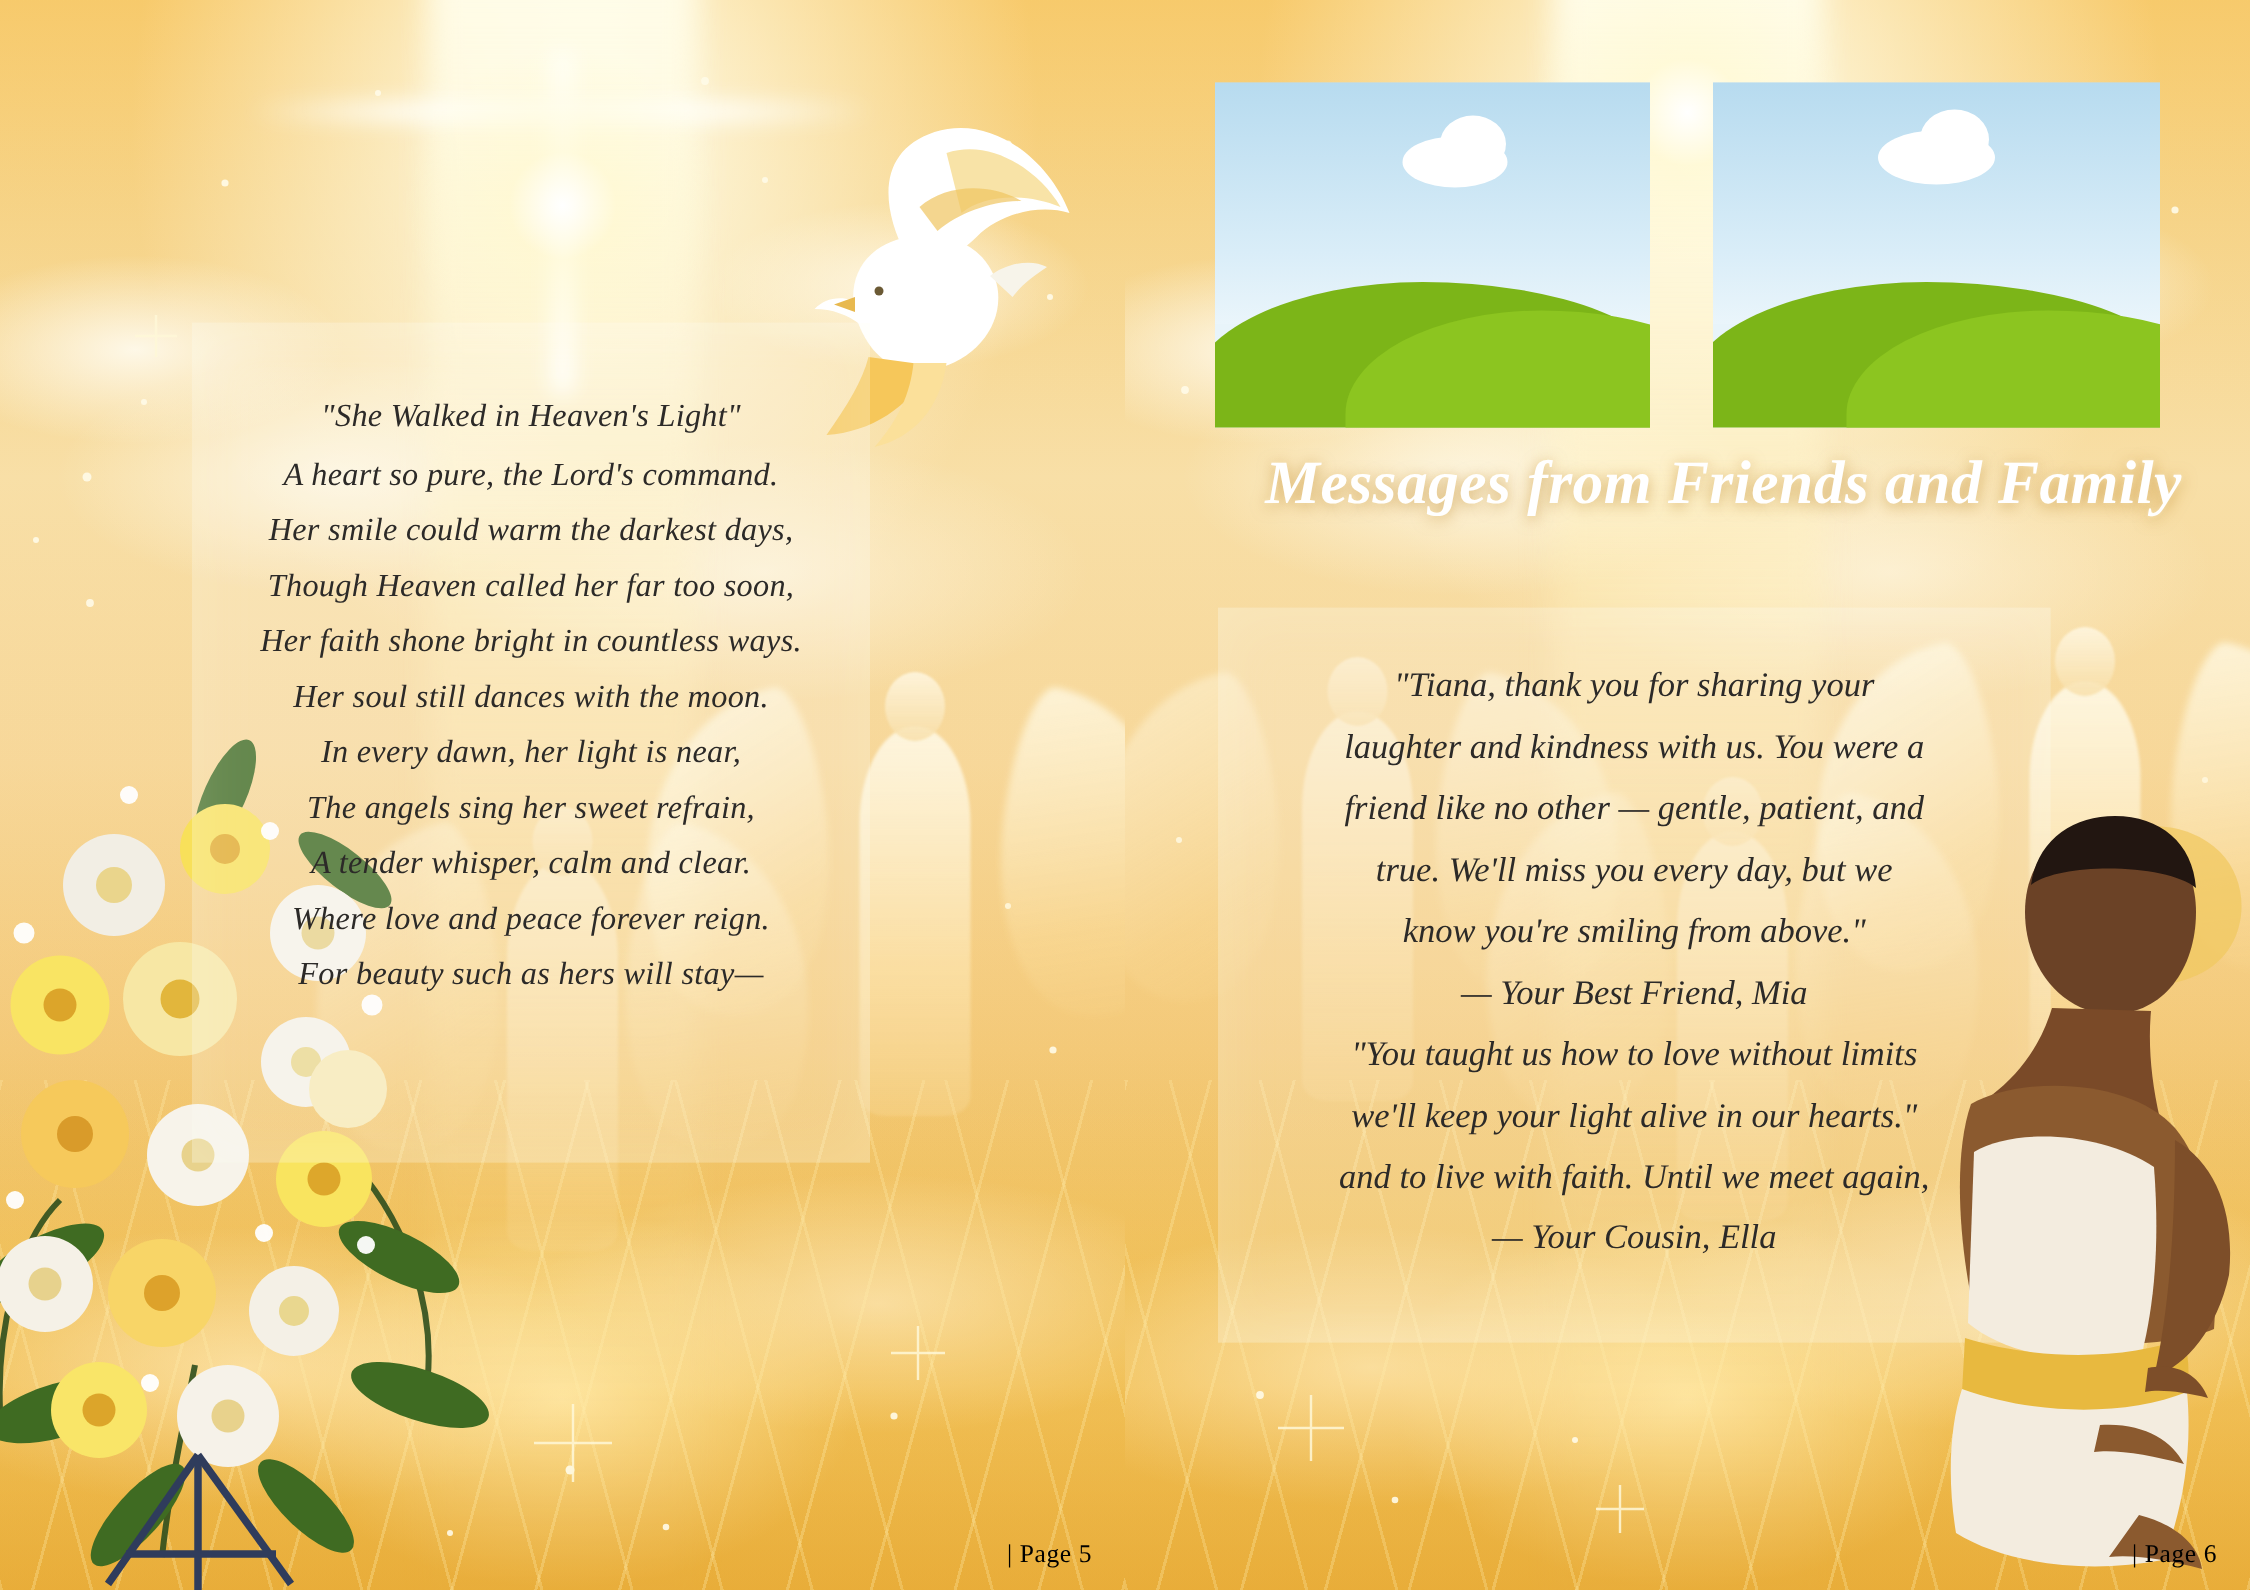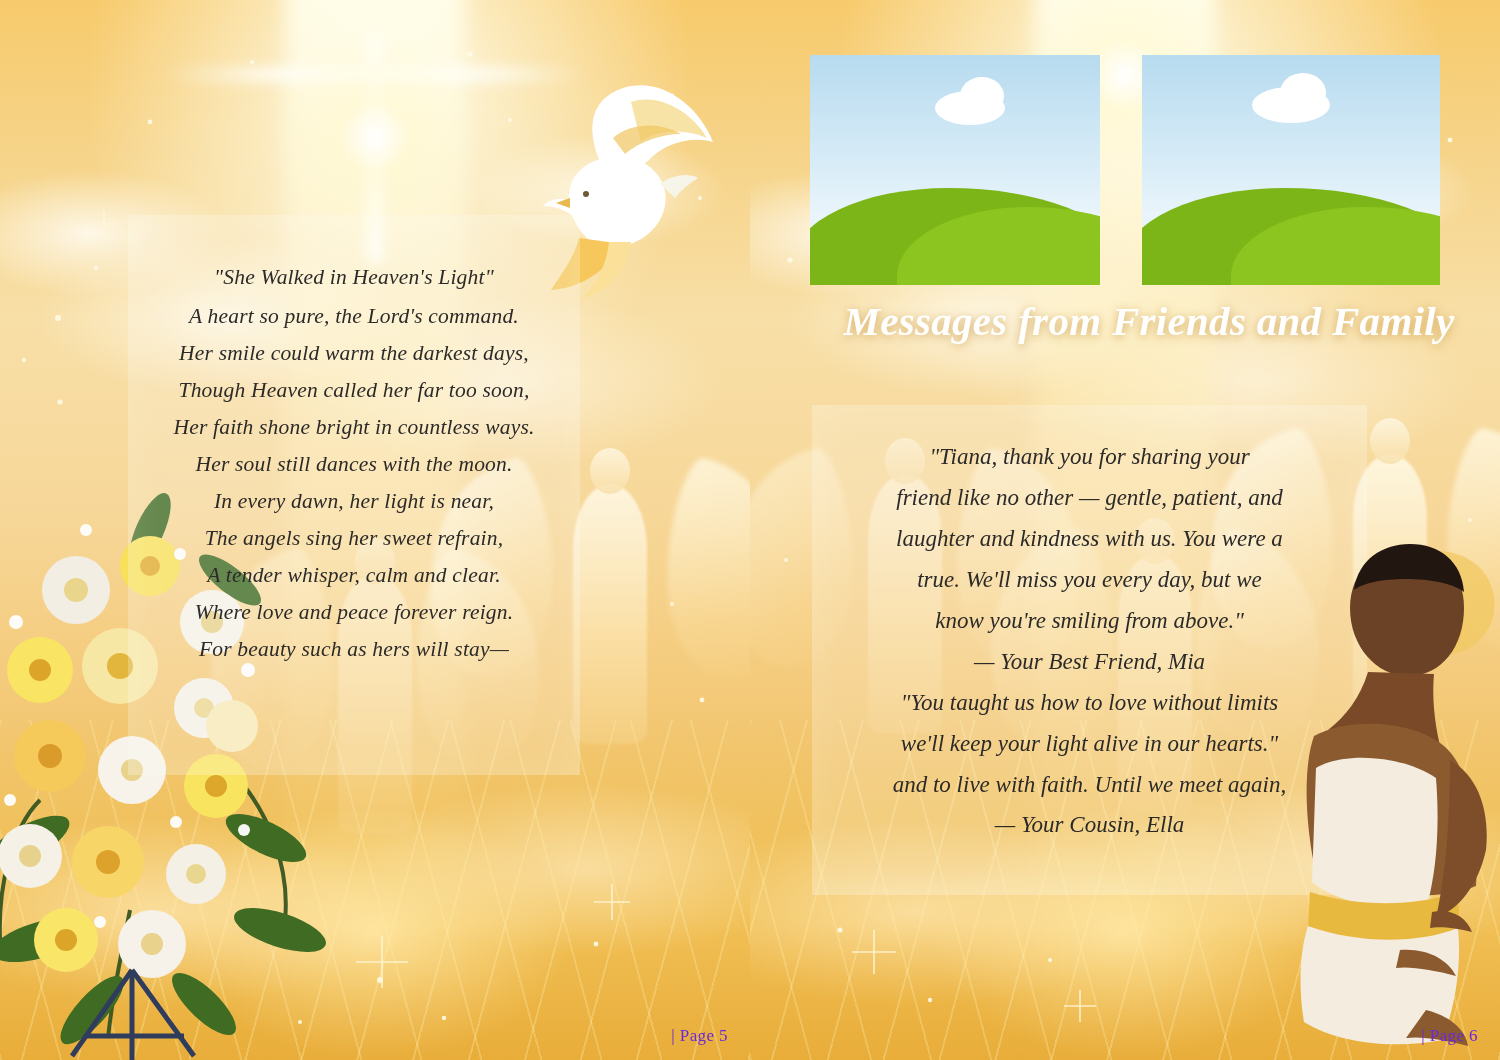--- a/index.html
+++ b/index.html
@@ -243,21 +243,21 @@
   
   .mourner { position: absolute; pointer-events: none; }
 
   
   .page-num {
     position: absolute;
     bottom: 14px;
     right: 22px;
     font-family: "Liberation Serif", serif;
     font-size: 17px;
-    color: #6d28d9;
+    color: #000000;
     letter-spacing: 0.4px;
     margin-left: 31px;
   }
 </style>
 </head>
 <body>
 
 <div class="spread">
 
   <div class="page page-left">
@@ -464,22 +464,22 @@
       <div class="cloud" style="left:138px; top:18px; width:46px; height:40px;"></div>
       <div class="hill"></div>
       <div class="hill2"></div>
     </div>
 
     <div class="section-title">Messages from Friends and Family</div>
 
     <div class="text-panel" style="left:62px; top:405px; width:555px; height:490px;">
       <div class="messages" style="padding:32px 8px 0 8px;">
         <div>"Tiana, thank you for sharing your</div>
+        <div>laughter and kindness with us. You were a</div>
         <div>friend like no other — gentle, patient, and</div>
-        <div>laughter and kindness with us. You were a</div>
         <div>true. We'll miss you every day, but we</div>
         <div>know you're smiling from above."</div>
         <div class="sig">— Your Best Friend, Mia</div>
         <div>"You taught us how to love without limits</div>
         <div>we'll keep your light alive in our hearts."</div>
         <div>and to live with faith. Until we meet again,</div>
         <div class="sig">— Your Cousin, Ella</div>
       </div>
     </div>
 

